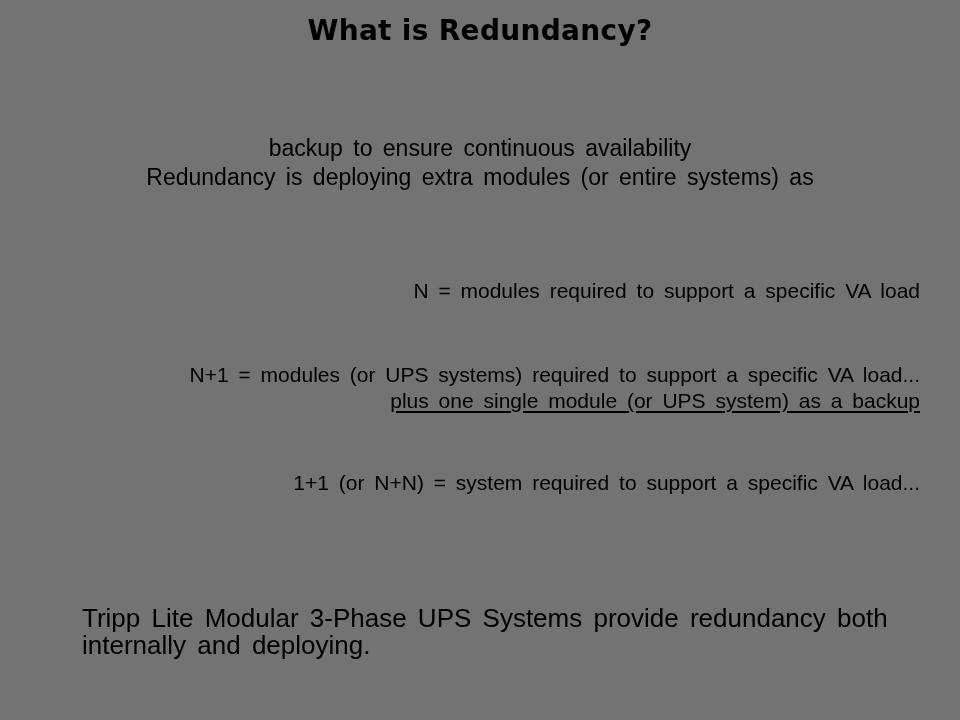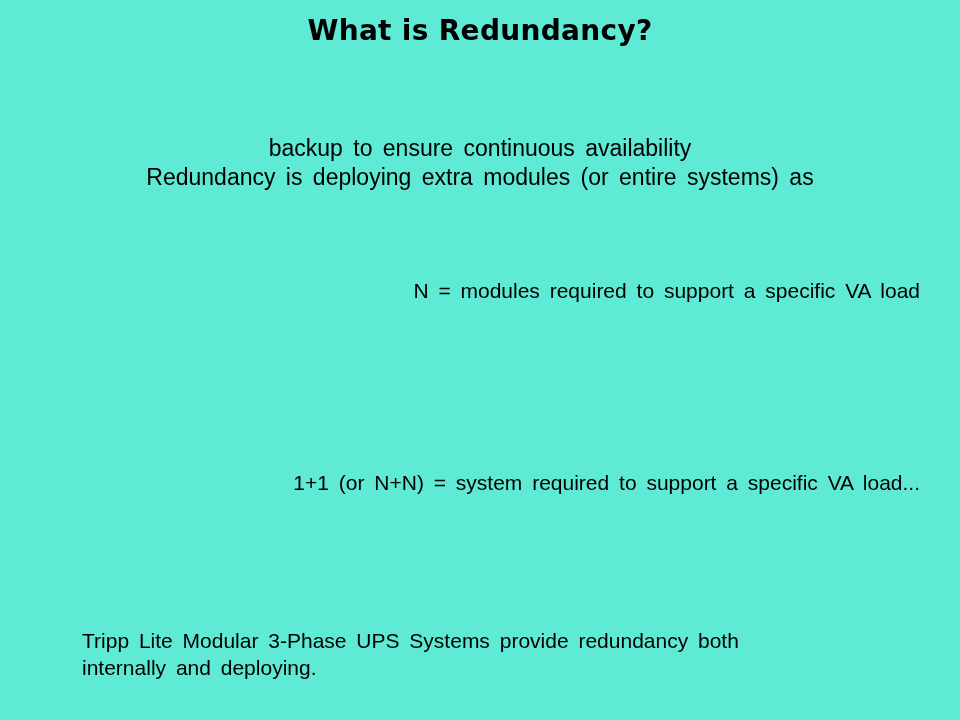--- a/index.html
+++ b/index.html
@@ -1,20 +1,20 @@
 <!DOCTYPE html>
 <html><head>
 <meta charset="utf-8">
 <style>
   html, body { margin: 0; padding: 0; background: #ffffff; }
   .slide {
     position: relative;
     width: 960px;
     height: 720px;
-    background: #5eead4;
+    background: #737373;
     color: #000000;
     overflow: hidden;
     font-family: "Liberation Sans", "DejaVu Sans", sans-serif;
   }
   .slide-title {
     position: absolute;
     top: 14px;
     left: 0;
     width: 100%;
     text-align: center;
@@ -47,22 +47,22 @@
   .def-2 { top: 362px; }
   .def-3 { top: 470px; margin-left: 24px; }
   .underlined {
     text-decoration: underline;
     text-underline-offset: 3px;
     text-decoration-thickness: 2px;
   }
   .footer {
     position: absolute;
     left: 82px;
-    top: 627px;
-    font-size: 21px;
+    top: 605px;
+    font-size: 26px;
     line-height: 27px;
     word-spacing: 4px;
     white-space: nowrap;
   }
 </style>
 </head>
 <body>
 
 <div class="slide">
 
@@ -70,20 +70,24 @@
 
   <div class="subtitle">
     <div>backup to ensure continuous availability</div>
     <div>Redundancy is deploying extra modules (or entire systems) as</div>
   </div>
 
   <div class="def def-1">
     <div>N = modules required to support a specific VA load</div>
   </div>
 
+  <div class="def def-2">
+    <div>N+1 = modules (or UPS systems) required to support a specific VA load...</div>
+    <div class="underlined">plus one single module (or UPS system) as a backup</div>
+  </div>
 
   <div class="def def-3">
     <div>1+1 (or N+N) = system required to support a specific VA load...</div>
   </div>
 
   <div class="footer">
     <div>Tripp Lite Modular 3-Phase UPS Systems provide redundancy both</div>
     <div>internally and deploying.</div>
   </div>
 

